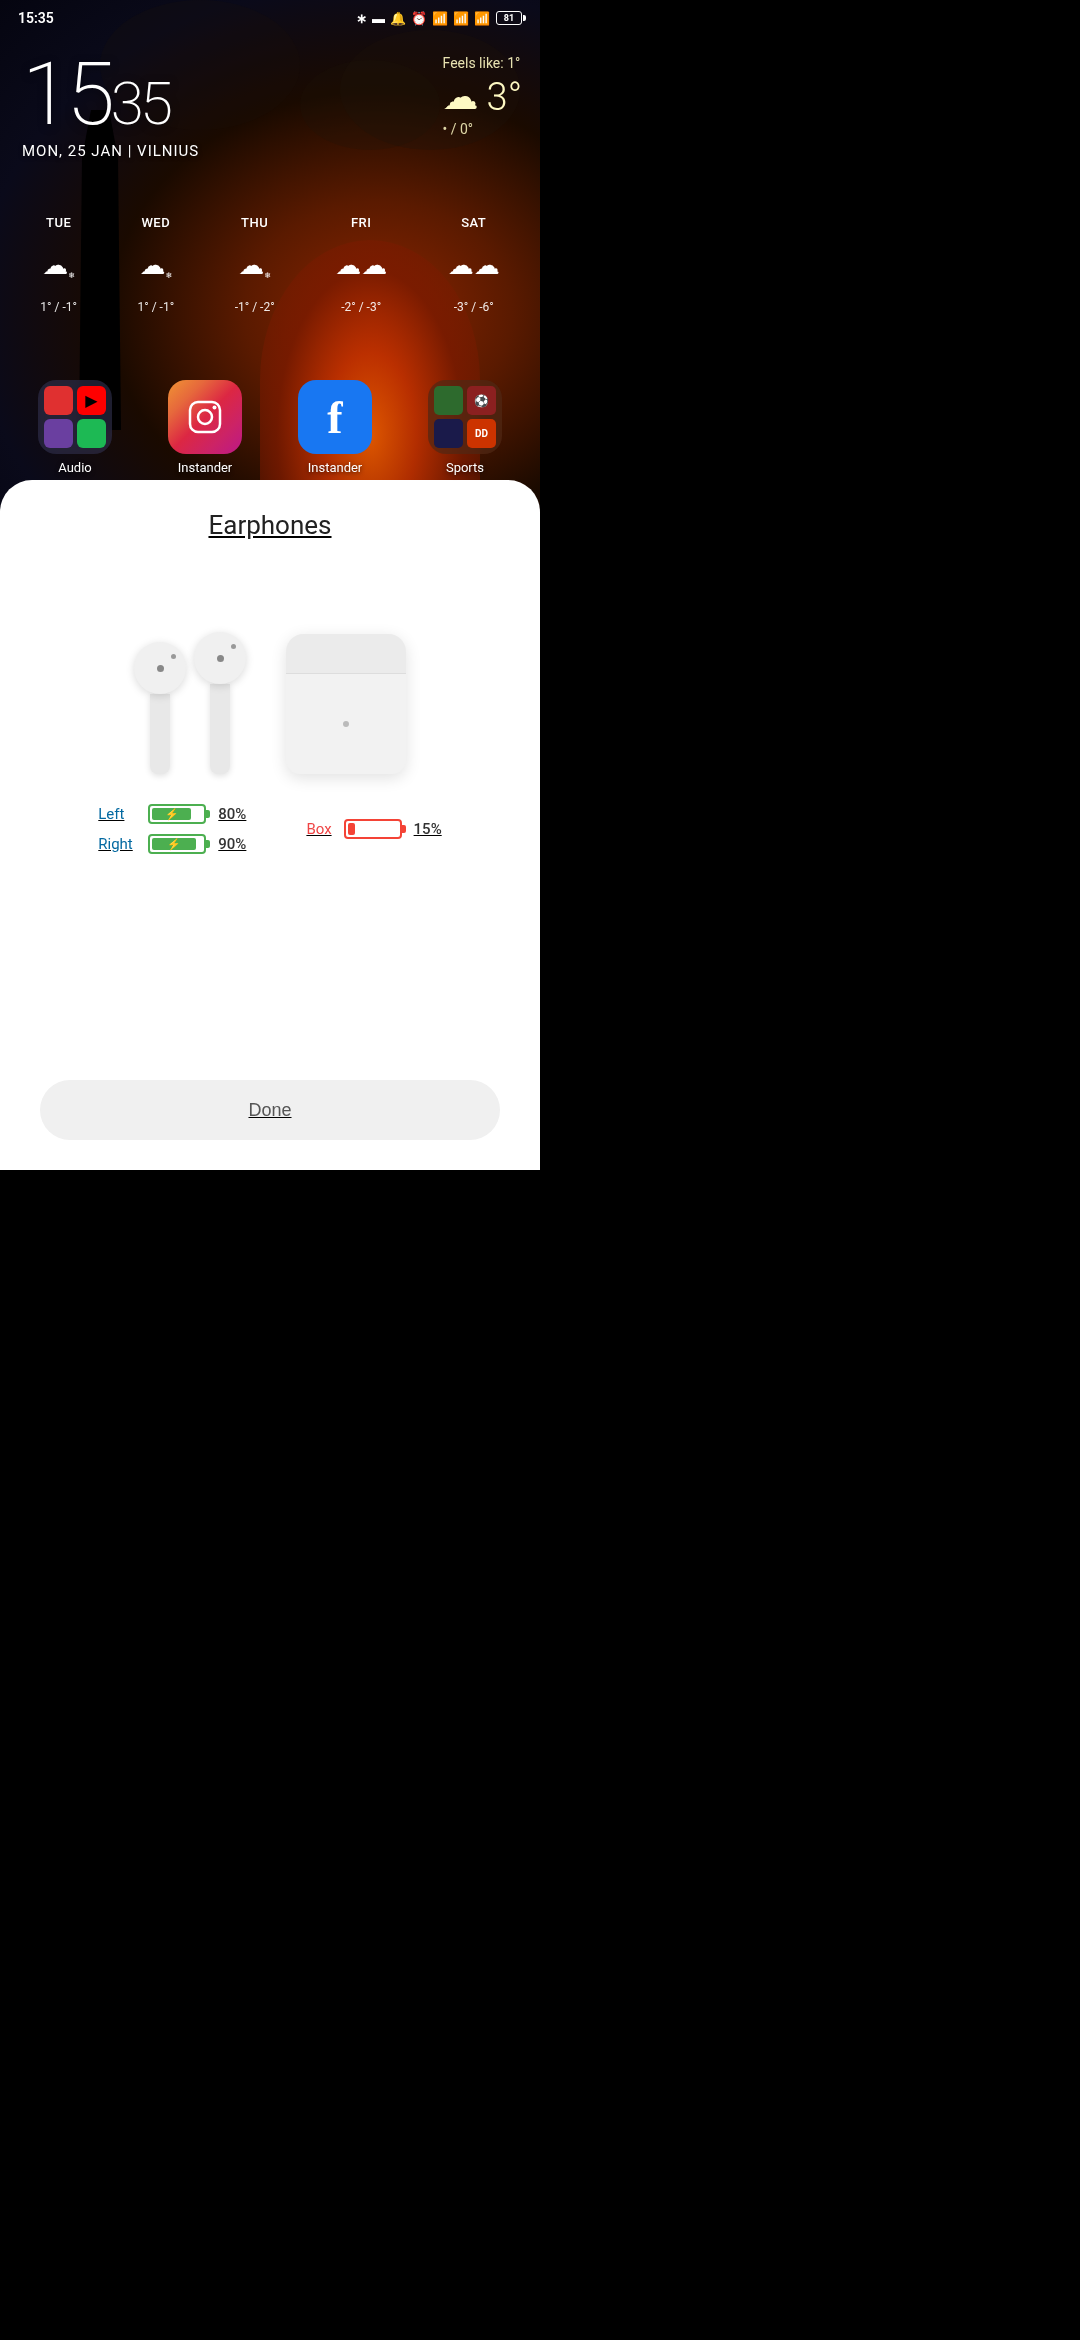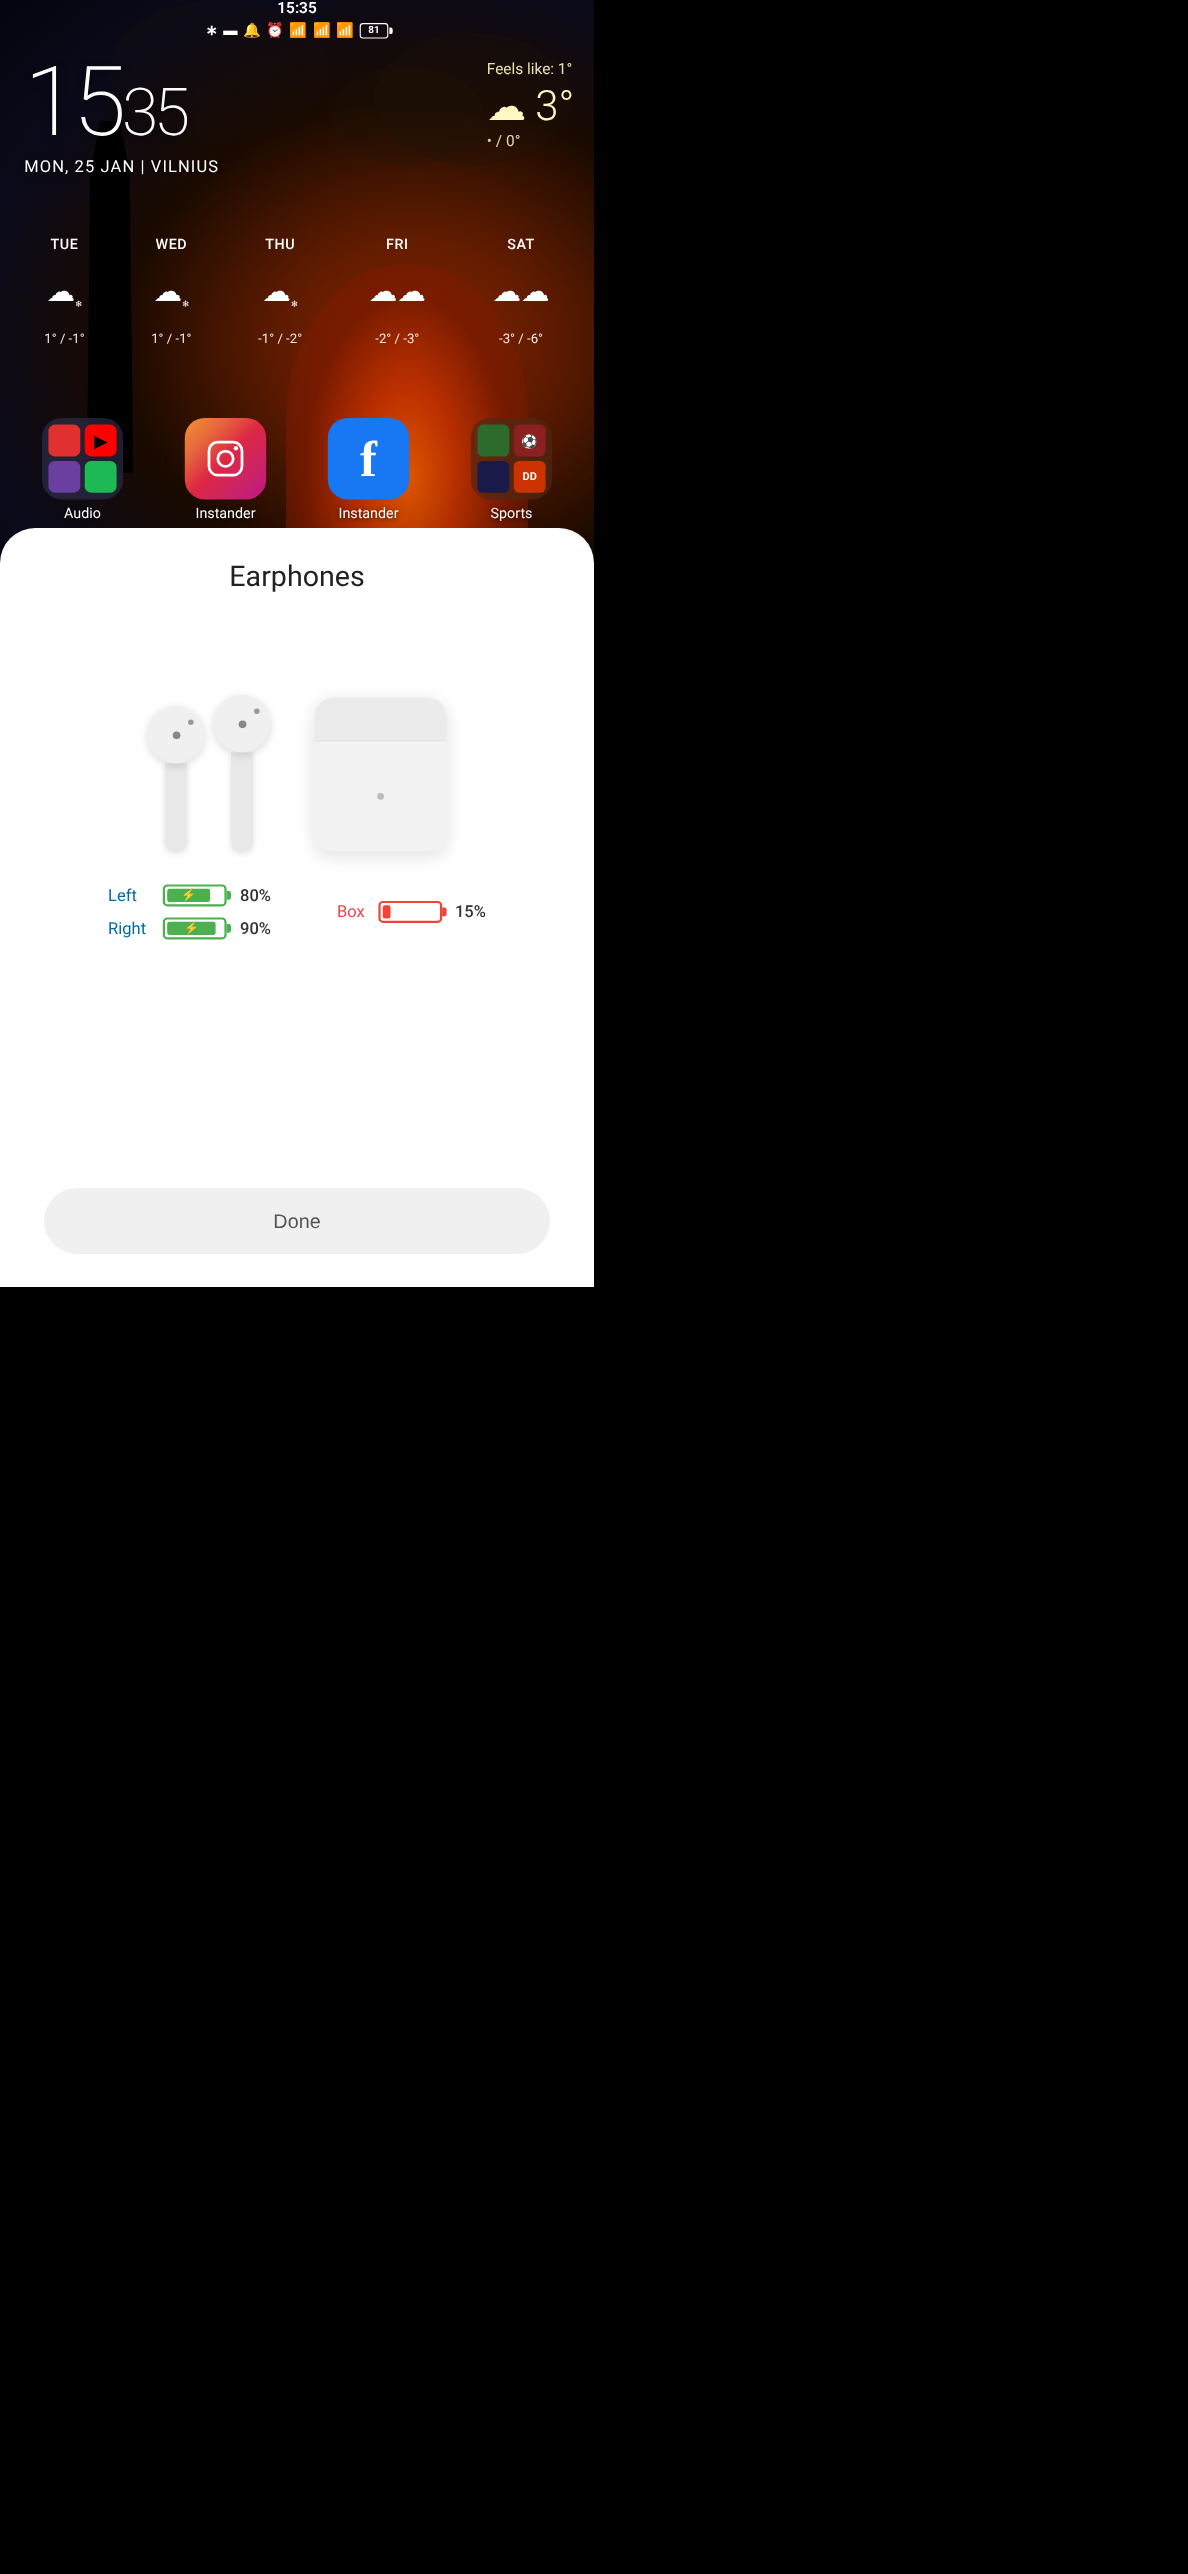--- a/index.html
+++ b/index.html
@@ -56,21 +56,20 @@
       top: 0; left: 0; right: 0;
       height: 36px;
       display: flex;
       align-items: center;
       justify-content: space-between;
       padding: 0 18px;
       color: #fff;
       font-size: 14px;
       font-weight: 600;
       z-index: 10;
-      flex-direction: column;
     }
 
     .status-icons {
       display: flex;
       align-items: center;
       gap: 5px;
       font-size: 13px;
     }
 
     .battery-box {
@@ -279,20 +278,21 @@
     #bottom-sheet {
       position: absolute;
       bottom: 0; left: 0; right: 0;
       height: 690px;
       background: #fff;
       border-radius: 32px 32px 0 0;
       display: flex;
       flex-direction: column;
       align-items: center;
       padding: 30px 30px 0;
+      text-decoration: underline;
     }
 
     #sheet-title {
       font-size: 26px;
       font-weight: 400;
       color: #222;
       margin-bottom: 24px;
     }
 
     

